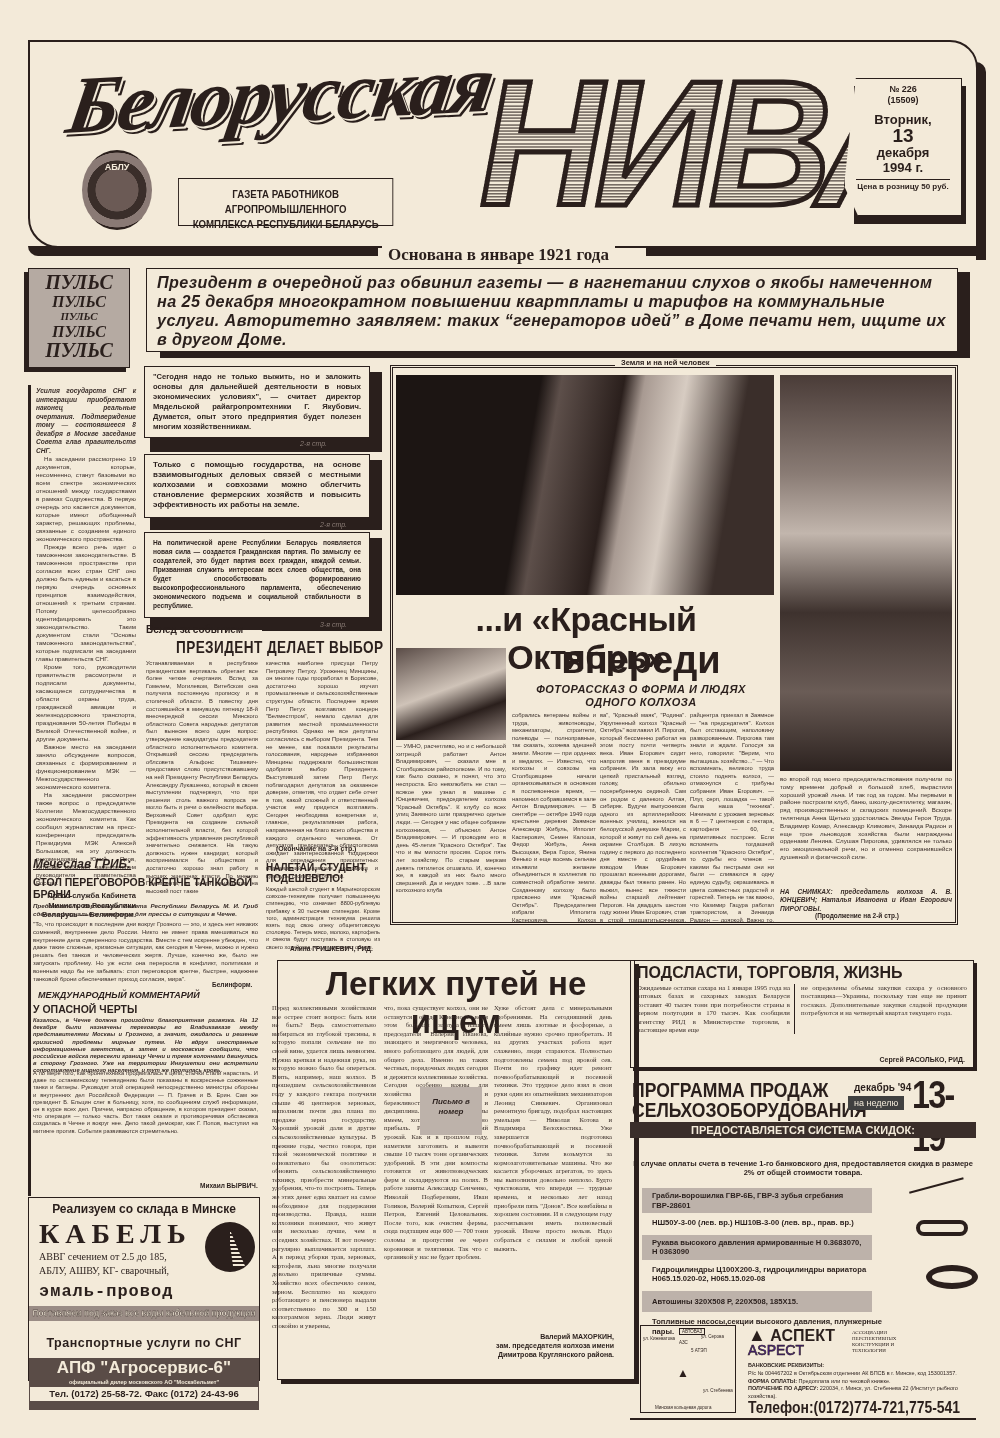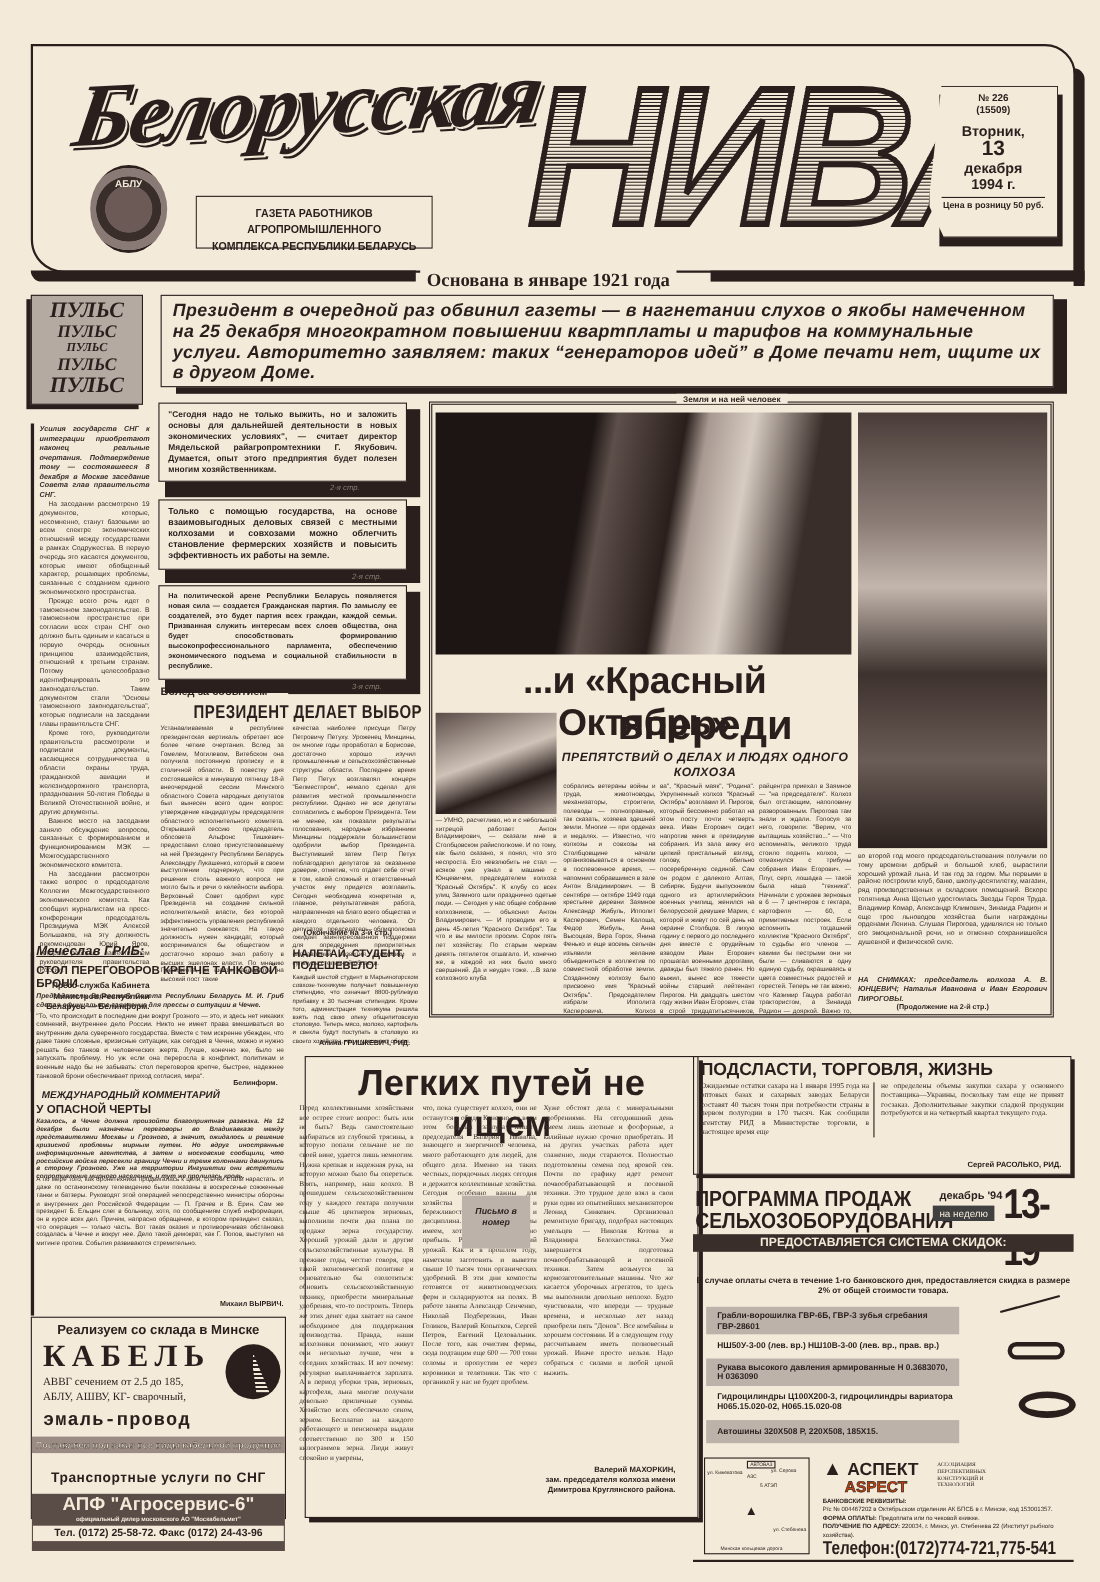--- a/index.html
+++ b/index.html
@@ -152,21 +152,21 @@
 
 <div class="abs" id="photo-frame"></div>
 <div class="abs" id="photo-label">Земля и на ней человек</div>
 <div class="abs" id="photo1"></div>
 <div class="abs" id="photo2"></div>
 <div class="abs" id="kr-title">
   <div>...и «Красный Октябрь»</div>
 </div>
 <div class="abs" style="left:510px;top:640px;width:262px;text-align:center;font-size:38px;font-weight:bold;line-height:40px">впереди</div>
 <div class="abs" id="photo3"></div>
-<div class="abs" id="kr-sub">ПРЕПЯТСТВИЙ О ДЕЛАХ И ЛЮДЯХ ОДНОГО КОЛХОЗА</div>
+<div class="abs" id="kr-sub">ФОТОРАССКАЗ О ФОРМА И ЛЮДЯХ ОДНОГО КОЛХОЗА</div>
 <div class="abs sm" style="left:396px;top:743px;width:110px;font-size:5.8px;line-height:7.6px">— УМНО, расчетливо, но и с небольшой хитрецой работает Антон Владимирович, — сказали мне в Столбцовском райисполкоме. И по тому, как было сказано, я понял, что это неспроста. Его невзлюбить не стал — всякое уже узнал в машине с Юнцевичем, председателем колхоза "Красный Октябрь". К клубу со всех улиц Заямного шли празднично одетые люди. — Сегодня у нас общее собрание колхозников, — объяснил Антон Владимирович. — И проводим его в день 45-летия "Красного Октября". Так что и вы милости просим. Сорок пять лет хозяйству. По старым меркам девять пятилеток отшагало. И, конечно же, в каждой из них было много свершений. Да и неудач тоже. ...В зале колхозного клуба</div>
 <div class="abs sm" style="left:512px;top:712px;width:84px;font-size:5.8px;line-height:7.6px;height:210px;overflow:hidden">собрались ветераны войны и труда, животноводы, механизаторы, строители, полеводы — полноправные, так сказать, хозяева здешней земли. Многие — при орденах и медалях. — Известно, что колхозы и совхозы на Столбцовщине начали организовываться в основном в послевоенное время, — напомнил собравшимся в зале Антон Владимирович. — В сентябре — октябре 1949 года крестьяне деревни Заямное Александр Жибуль, Ипполит Касперович, Семен Калоша, Федор Жибуль, Анна Высоцкая, Вера Горох, Янина Фенько и еще восемь сельчан изъявили желание объединиться в коллектив по совместной обработке земли. Созданному колхозу было присвоено имя "Красный Октябрь". Председателем избрали Ипполита Касперовича. Колхоз получился небольшим. Но спустя два года к нему присоединились такие же небольшие хозяйства — "Сла-</div>
 <div class="abs sm" style="left:600px;top:712px;width:86px;font-size:5.8px;line-height:7.6px;height:210px;overflow:hidden">ва", "Красный маяк", "Родина". Укрупненный колхоз "Красный Октябрь" возглавил И. Пирогов, который бессменно работал на этом посту почти четверть века. Иван Егорович сидит напротив меня в президиуме собрания. Из зала вижу его цепкий пристальный взгляд, голову, обильно посеребренную сединой. Сам он родом с далекого Алтая, сибиряк. Будучи выпускником одного из артиллерийских военных училищ, женился на белорусской девушке Марии, с которой и живут по сей день на окраине Столбцов. В лихую годину с первого до последнего дня вместе с орудийным взводом Иван Егорович прошагал военными дорогами, дважды был тяжело ранен. Но выжил, вынес все тяжести войны старший лейтенант Пирогов. На двадцать шестом году жизни Иван Егорович, став в строй тридцатитысячников, из</div>
 <div class="abs sm" style="left:690px;top:712px;width:84px;font-size:5.8px;line-height:7.6px;height:210px;overflow:hidden">райцентра приехал в Заямное — "на председателя". Колхоз был отстающим, наполовину разворованным. Пирогова там знали и ждали. Голосуя за него, говорили: "Верим, что вытащишь хозяйство..." — Что вспоминать, великого труда стоило поднять колхоз, — отмахнулся с трибуны собрания Иван Егорович. — Плуг, серп, лошадка — такой была наша "техника". Начинали с урожаев зерновых в 6 — 7 центнеров с гектара, картофеля — 60, с примитивных построек. Если вспомнить тогдашний коллектив "Красного Октября", то судьбы его членов — какими бы пестрыми они ни были — сливаются в одну единую судьбу, окрашиваясь в цвета совместных радостей и горестей. Теперь не так важно, что Казимир Гацура работал трактористом, а Зинаида Радион — дояркой. Важно то, что они, как и сотни других моих односельчан, трудились денно и нощно. И уже</div>
 <div class="abs sm" style="left:780px;top:775px;width:172px;font-size:6.2px;line-height:7.8px;height:110px;overflow:hidden">во второй год моего председательствования получили по тому времени добрый и большой хлеб, вырастили хороший урожай льна. И так год за годом. Мы первыми в районе построили клуб, баню, школу-десятилетку, магазин, ряд производственных и складских помещений. Вскоре телятница Анна Щетько удостоилась Звезды Героя Труда. Владимир Комар, Александр Климович, Зинаида Радион и еще трое льноводов хозяйства были награждены орденами Ленина. Слушая Пирогова, удивлялся не только его эмоциональной речи, но и отменно сохранившейся душевной и физической силе.</div>
 <div class="abs sm it" style="left:780px;top:888px;width:172px;font-size:6.6px;line-height:8.4px">НА СНИМКАХ: председатель колхоза А. В. ЮНЦЕВИЧ; Наталья Ивановна и Иван Егорович ПИРОГОВЫ.</div>
 <div class="abs" style="left:815px;top:912px;font-size:6.5px;font-weight:bold">(Продолжение на 2-й стр.)</div>
 
 <div class="abs" id="legkih">
   <h2>Легких путей не ищем</h2>
@@ -203,38 +203,39 @@
   <div style="position:absolute;left:218px;top:16px;background:#404040;color:#f3ead9;font-size:9px;padding:2px 6px">на неделю</div>
   <div style="position:absolute;left:282px;top:-6px;font-size:38px;font-weight:bold;letter-spacing:-2px;transform:scaleX(.85);transform-origin:left">13-19</div>
   <div style="position:absolute;left:0;top:42px;width:346px;background:#3a2e2a;color:#f3ead9;text-align:center;font-size:11px;font-weight:bold;padding:2px 0">ПРЕДОСТАВЛЯЕТСЯ СИСТЕМА СКИДОК:</div>
   <div style="position:absolute;left:0;top:79px;width:346px;text-align:center;font-size:7.5px;font-weight:bold;line-height:9px">В случае оплаты счета в течение 1-го банковского дня, предоставляется скидка в размере 2% от общей стоимости товара.</div>
   <div style="position:absolute;left:0;top:104px;width:270px">
     <div class="prod-row">Грабли-ворошилка ГВР-6Б, ГВР-3 зубья сгребания ГВР-28601</div>
     <div class="prod-plain">НШ50У-3-00 (лев. вр.) НШ10В-3-00 (лев. вр., прав. вр.)</div>
     <div class="prod-row">Рукава высокого давления армированные Н 0.3683070, Н 0363090</div>
     <div class="prod-plain">Гидроцилиндры Ц100Х200-3, гидроцилиндры вариатора Н065.15.020-02, Н065.15.020-08</div>
     <div class="prod-row" style="padding:6px 10px">Автошины 320Х508 Р, 220Х508, 185Х15.</div>
+    <div class="prod-plain">Топливные насосы,секции высокого давления, плунжерные пары.</div>
   </div>
   <div style="position:absolute;left:282px;top:104px;width:56px;height:30px;border-top:2px solid #2a1f1c;transform:rotate(-15deg)"></div>
   <div style="position:absolute;left:286px;top:140px;width:52px;height:16px;border:4px solid #2a1f1c;border-radius:10px"></div>
   <div style="position:absolute;left:296px;top:185px;width:52px;height:24px;border:6px solid #2a1f1c;border-radius:50%"></div>
   <div style="position:absolute;left:10px;top:245px;width:96px;height:88px;border:1px solid #2a1f1c;font-size:4.5px">
     <span style="position:absolute;left:38px;top:2px;border:1px solid #2a1f1c;padding:0 2px">АВТОВАЗ</span>
     <span style="position:absolute;left:38px;top:14px">АЗС</span>
     <span style="position:absolute;left:50px;top:22px">5 АТЭП</span>
     <span style="position:absolute;left:60px;top:8px">ул. Серова</span>
     <span style="position:absolute;left:2px;top:10px">ул. Кижеватова</span>
     <span style="position:absolute;left:14px;bottom:2px">Минская кольцевая дорога</span>
     <span style="position:absolute;left:62px;top:62px">ул. Стебенева</span>
     <span style="position:absolute;left:36px;top:40px;font-size:12px">▲</span>
   </div>
   <div style="position:absolute;left:118px;top:248px;font-size:16px;font-weight:bold;line-height:14px">
     <span style="font-size:18px">▲</span>
     <span>АСПЕКТ</span>
-    <div style="margin-left:20px;font-size:14px;font-weight:bold;-webkit-text-stroke:.6px #2a1f1c;color:#c2410c">ASPECT</div>
+    <div style="font-size:14px;font-weight:normal;-webkit-text-stroke:.6px #2a1f1c;color:#4c1d95">ASPECT</div>
   </div>
   <div style="position:absolute;left:222px;top:250px;width:60px;font-family:'Liberation Serif',serif;font-size:5px;line-height:6px">АССОЦИАЦИЯ ПЕРСПЕКТИВНЫХ КОНСТРУКЦИЙ И ТЕХНОЛОГИЙ</div>
   <div style="position:absolute;left:118px;top:282px;width:226px;font-size:5.5px;line-height:7.8px">
     <div><b>БАНКОВСКИЕ РЕКВИЗИТЫ:</b></div>
     <div>Р/с № 004467202 в Октябрьском отделении АК БПСБ в г. Минске, код 153001357.</div>
     <div><b>ФОРМА ОПЛАТЫ:</b> <span>Предоплата или по чековой книжке.</span></div>
     <div><b>ПОЛУЧЕНИЕ ПО АДРЕСУ:</b> <span>220034, г. Минск, ул. Стебенева 22 (Институт рыбного хозяйства).</span></div>
   </div>
   <div style="position:absolute;left:118px;top:318px;font-size:17px;font-weight:bold;transform:scaleX(.82);transform-origin:left;white-space:nowrap">Телефон:(0172)774-721,775-541</div>
   <div style="position:absolute;left:0;top:338px;width:346px;height:1.5px;background:#2a1f1c"></div>

